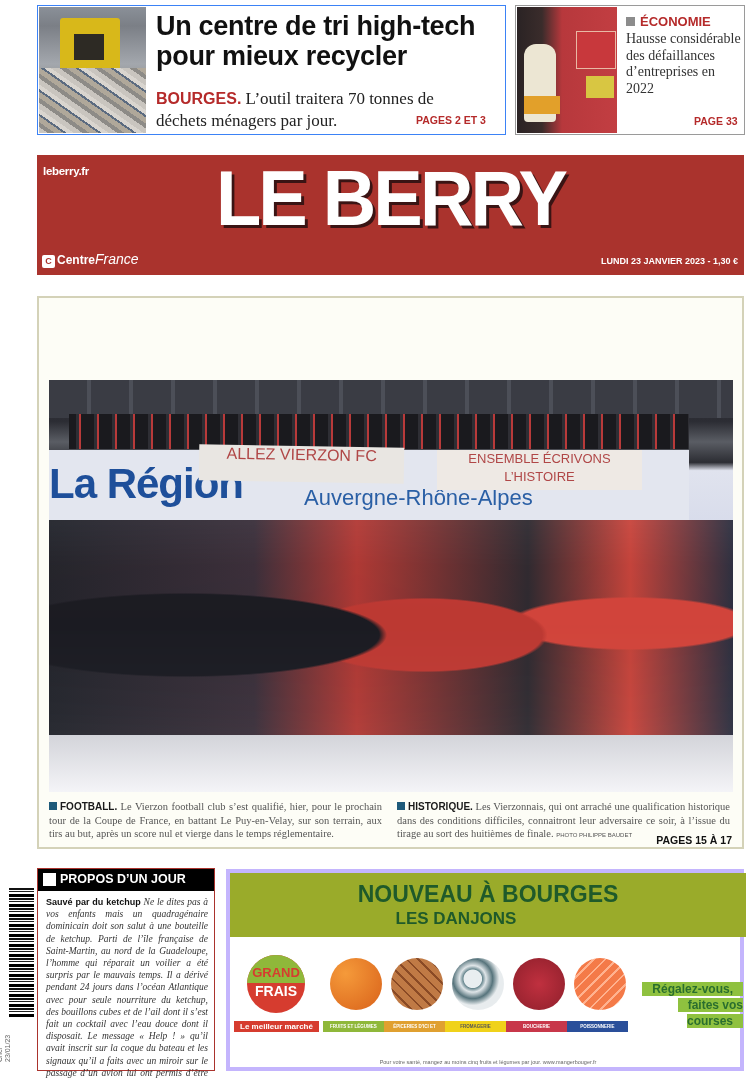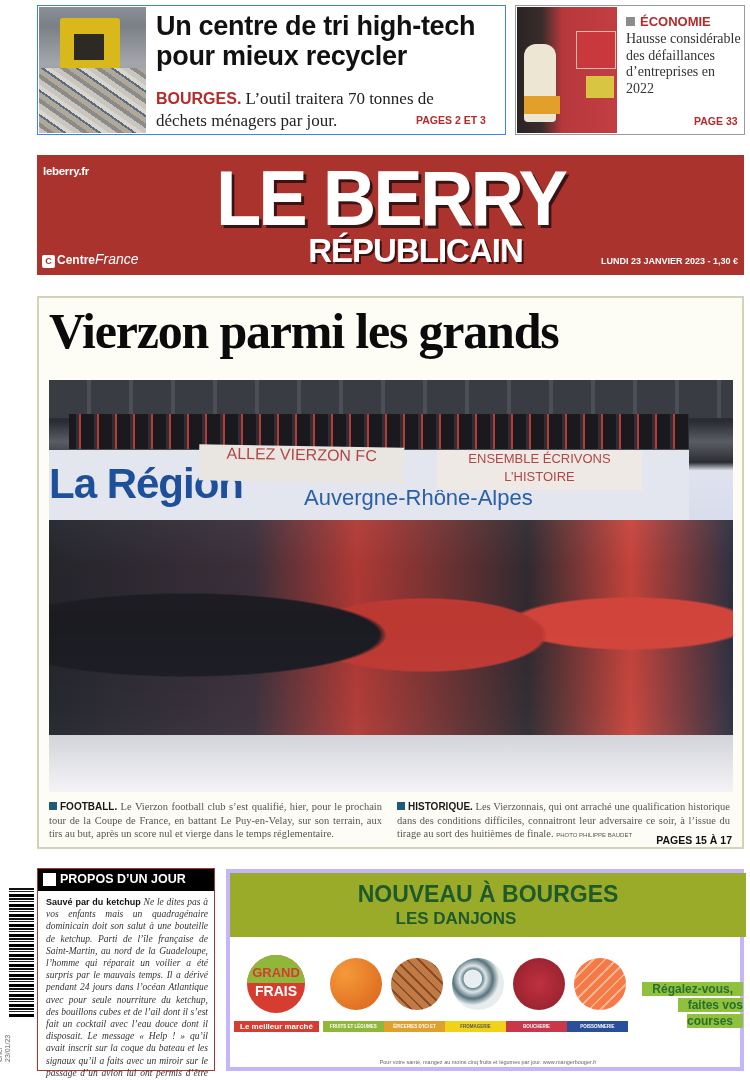--- a/index.html
+++ b/index.html
@@ -115,29 +115,27 @@
   <div class="abs mannequin"></div>
   <div class="abs tag"></div>
   <div class="abs kicker"><span class="sq"></span><span>ÉCONOMIE</span></div>
   <div class="abs text serif">Hausse considérable des défaillances d’entreprises en 2022</div>
   <div class="abs pages">PAGE 33</div>
 </div>
 
 <div id="masthead" class="abs">
   <div class="abs site">leberry.fr</div>
   <div class="abs title cond">LE BERRY</div>
-  <div class="abs subtitle cond">RÉPUBLICAIN</div>
   <div class="abs centre">
     <span class="logo">C</span><span>Centre</span><span class="fr">France</span>
   </div>
   <div class="abs date cond">LUNDI 23  JANVIER 2023 - 1,30 €</div>
 </div>
 
 <div id="main" class="abs">
-  <div class="abs headline serif">Vierzon parmi les grands</div>
   <div class="abs photo">
     <div class="abs stand-roof"></div>
     <div class="abs crowd"></div>
     <div class="abs board"></div>
     <div class="abs board-text">La Région</div>
     <div class="abs board-text2">Auvergne-Rhône-Alpes</div>
     <div class="abs banner1">ALLEZ VIERZON FC</div>
     <div class="abs banner2">ENSEMBLE ÉCRIVONS L’HISTOIRE</div>
     <div class="abs team"></div>
     <div class="abs snow"></div>

